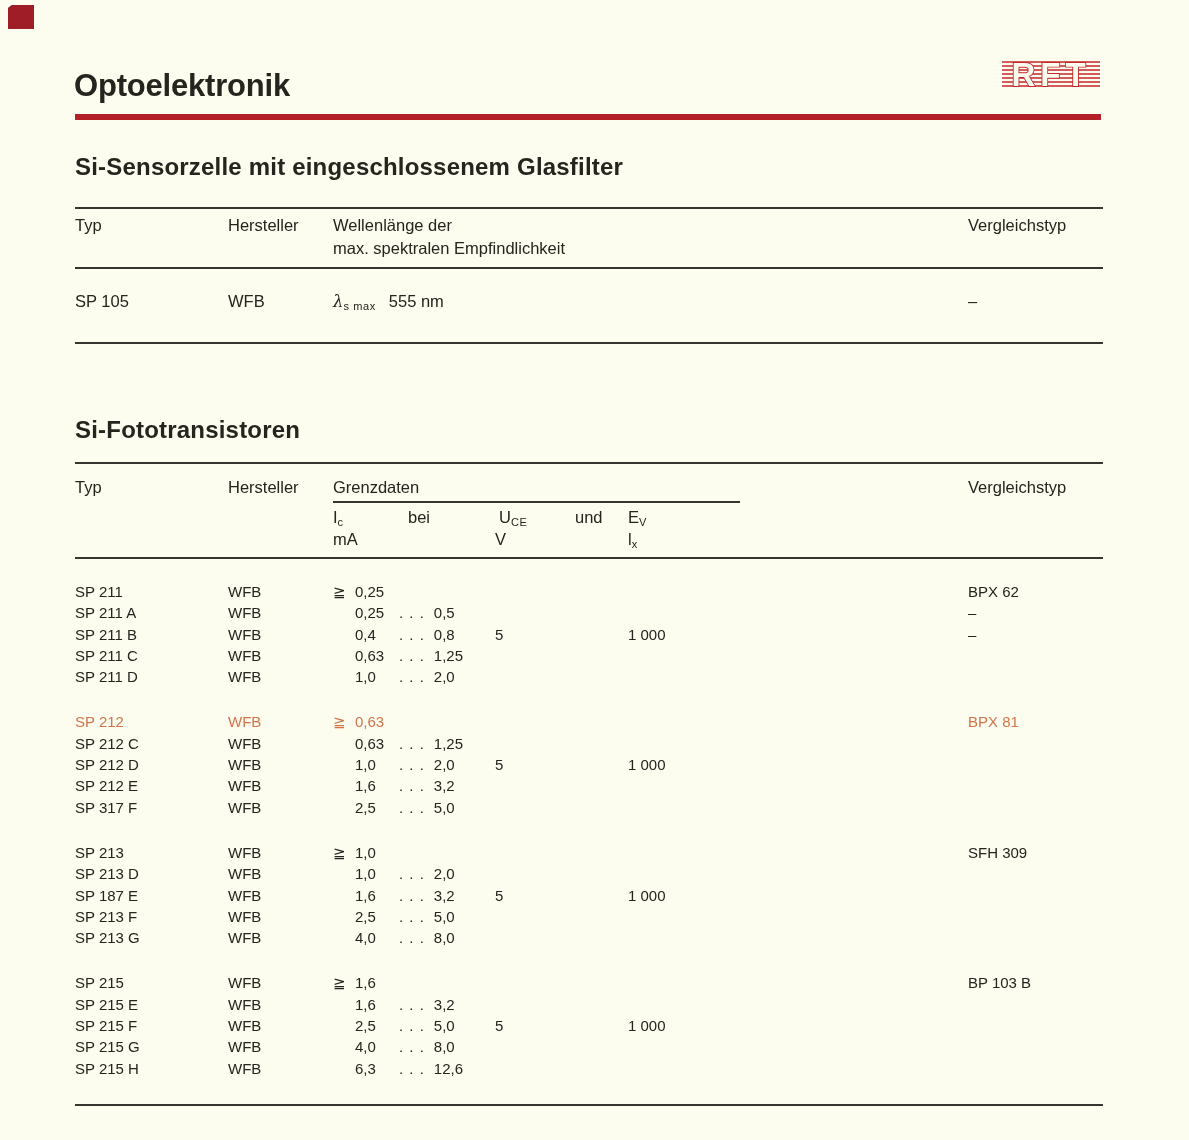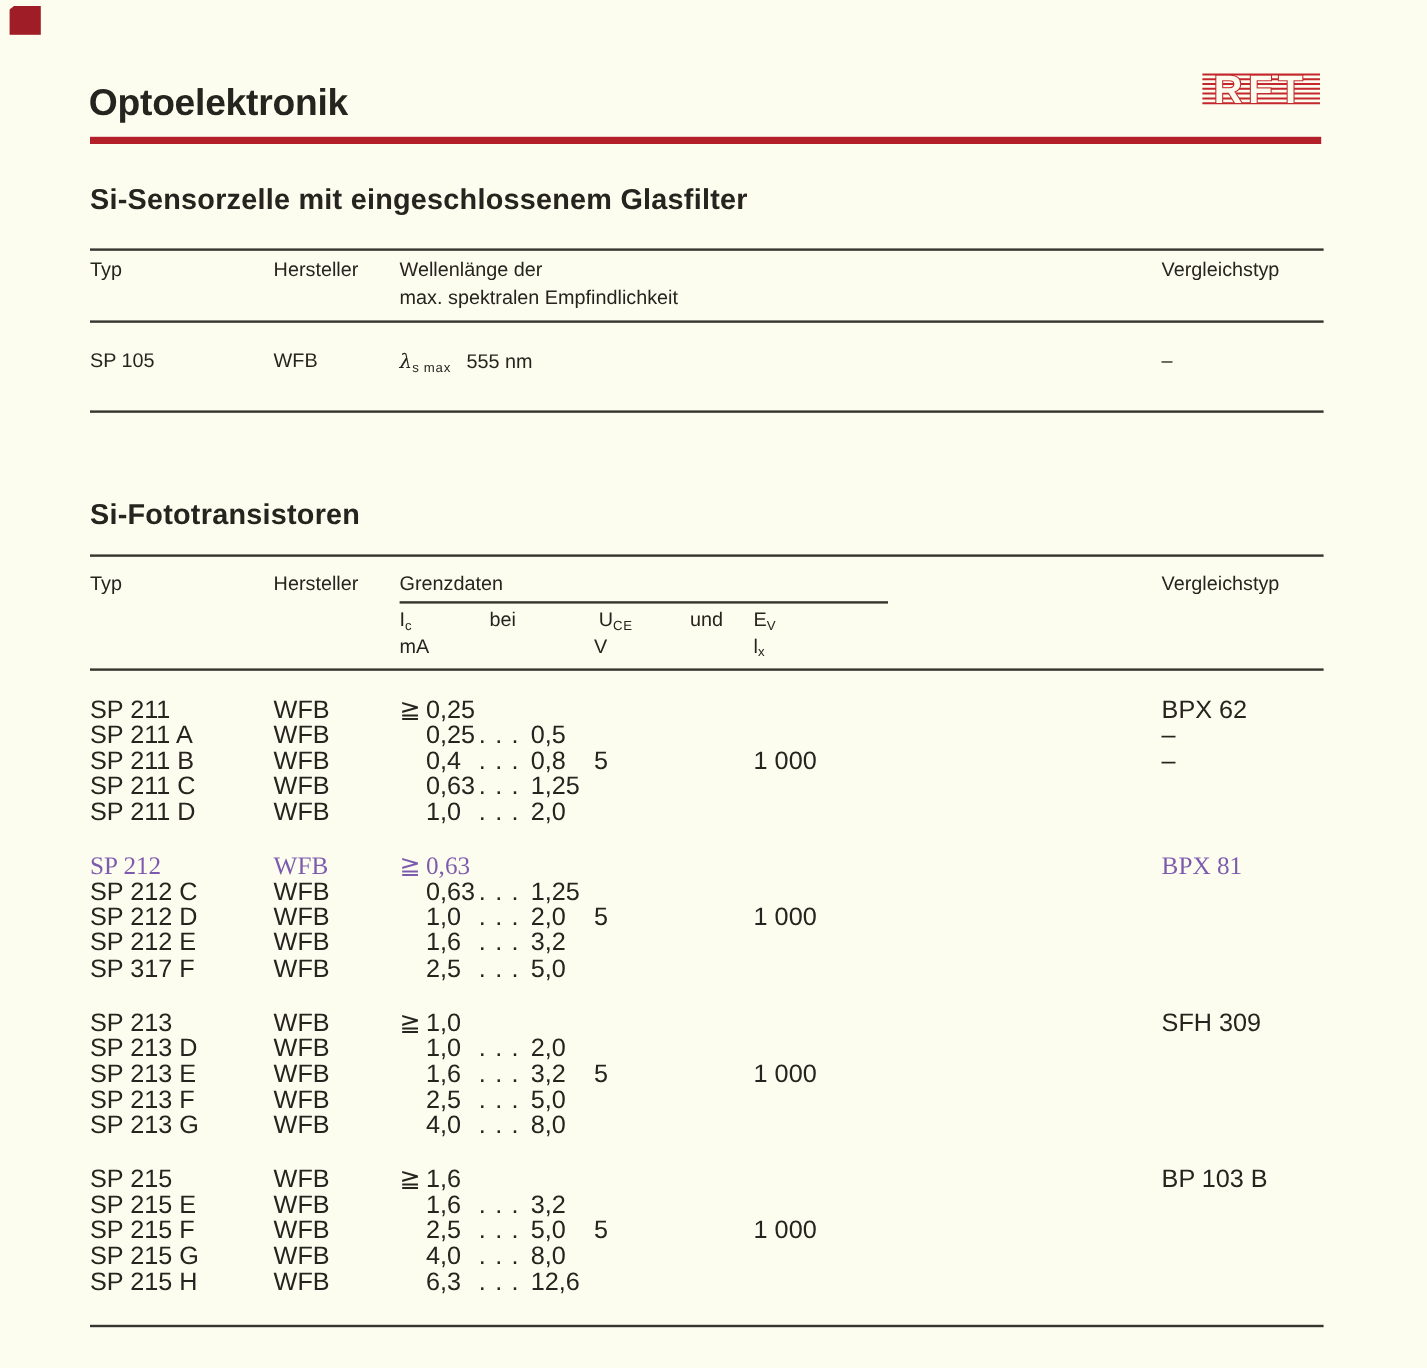--- a/index.html
+++ b/index.html
@@ -18,27 +18,27 @@
   .s-heading { position:absolute; left:75px; font-size:24px; font-weight:bold; letter-spacing:0.2px; }
   .h-label, .b-label { position:absolute; font-size:16.5px; white-space:nowrap; }
   sub { font-size:11px; vertical-align:-3px; letter-spacing:0.6px; }
   .lam { font-family:"DejaVu Serif", serif; font-style:italic; }
   .val-after { margin-left:13px; }
   
   .t2body { position:absolute; left:75px; top:581px; width:1028px; }
   .group { margin-bottom:24px; }
   .trow {
     display:grid; grid-template-columns:153px 105px 162px 133px 340px 132px;
-    height:21.3px; line-height:21.3px; font-size:21px;
+    height:21.3px; line-height:21.3px; font-size:15px;
   }
   .cell { white-space:nowrap; }
   .gsym { display:inline-block; width:22px; }
   .v1 { display:inline-block; min-width:44px; }
   .dots { display:inline-block; margin-right:9px; letter-spacing:1px; }
-  .faded { color:#4c1d95; opacity:0.72;font-family:Liberation Serif, serif; }
+  .faded { color:#c2410c; opacity:0.72; }
 </style>
 </head>
 <body>
 
 <div class="page">
 
   <div class="corner-mark"></div>
 
   <div class="title">Optoelektronik</div>
 
@@ -189,21 +189,21 @@
         </div>
         <div class="trow">
           <span class="cell">SP 213 D</span>
           <span class="cell">WFB</span>
           <span class="cell"><span class="gsym"></span><span class="v1">1,0</span><span class="dots">. . .</span><span>2,0</span></span>
           <span class="cell"></span>
           <span class="cell"></span>
           <span class="cell"></span>
         </div>
         <div class="trow">
-          <span class="cell">SP 213 E</span>
+          <span class="cell">SP 187 E</span>
           <span class="cell">WFB</span>
           <span class="cell"><span class="gsym"></span><span class="v1">1,6</span><span class="dots">. . .</span><span>3,2</span></span>
           <span class="cell">5</span>
           <span class="cell">1 000</span>
           <span class="cell"></span>
         </div>
         <div class="trow">
           <span class="cell">SP 213 F</span>
           <span class="cell">WFB</span>
           <span class="cell"><span class="gsym"></span><span class="v1">2,5</span><span class="dots">. . .</span><span>5,0</span></span>

